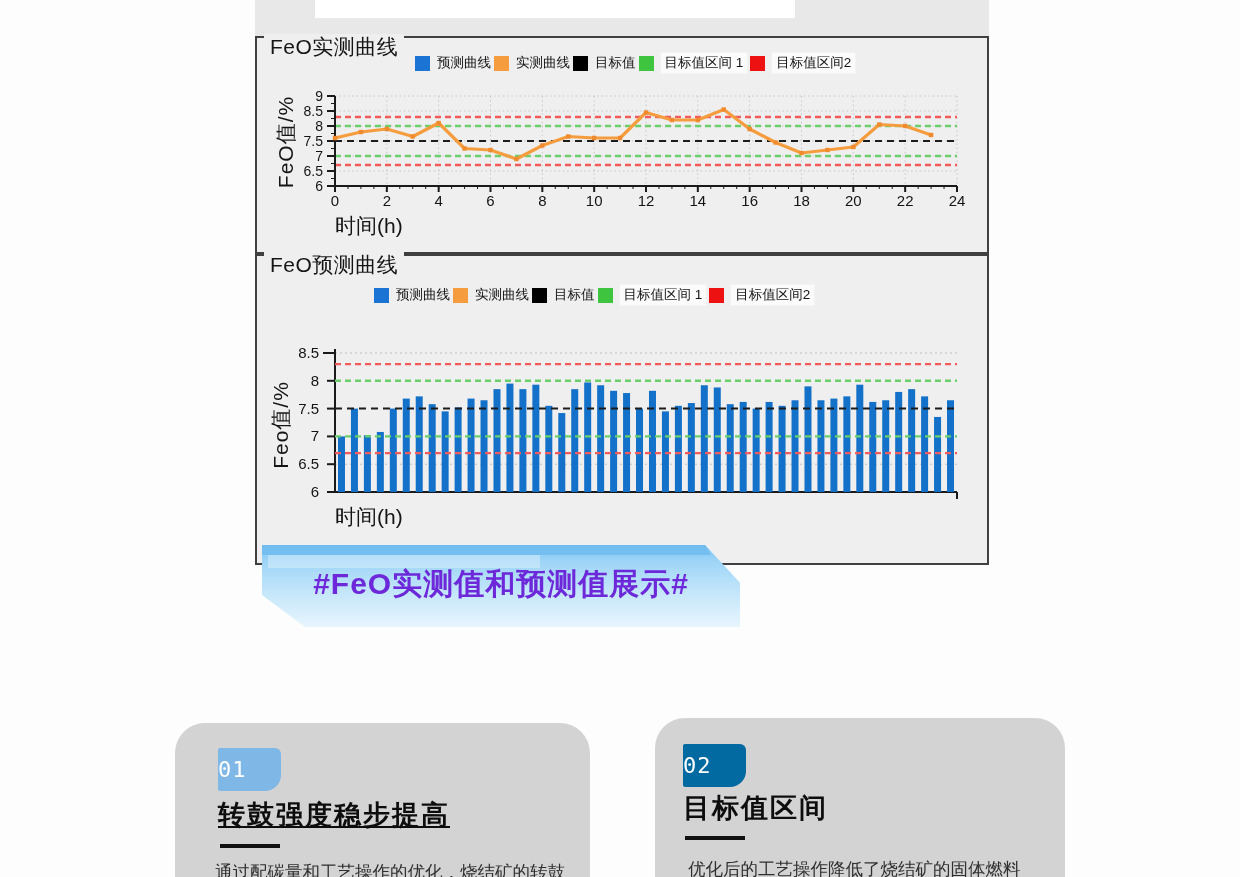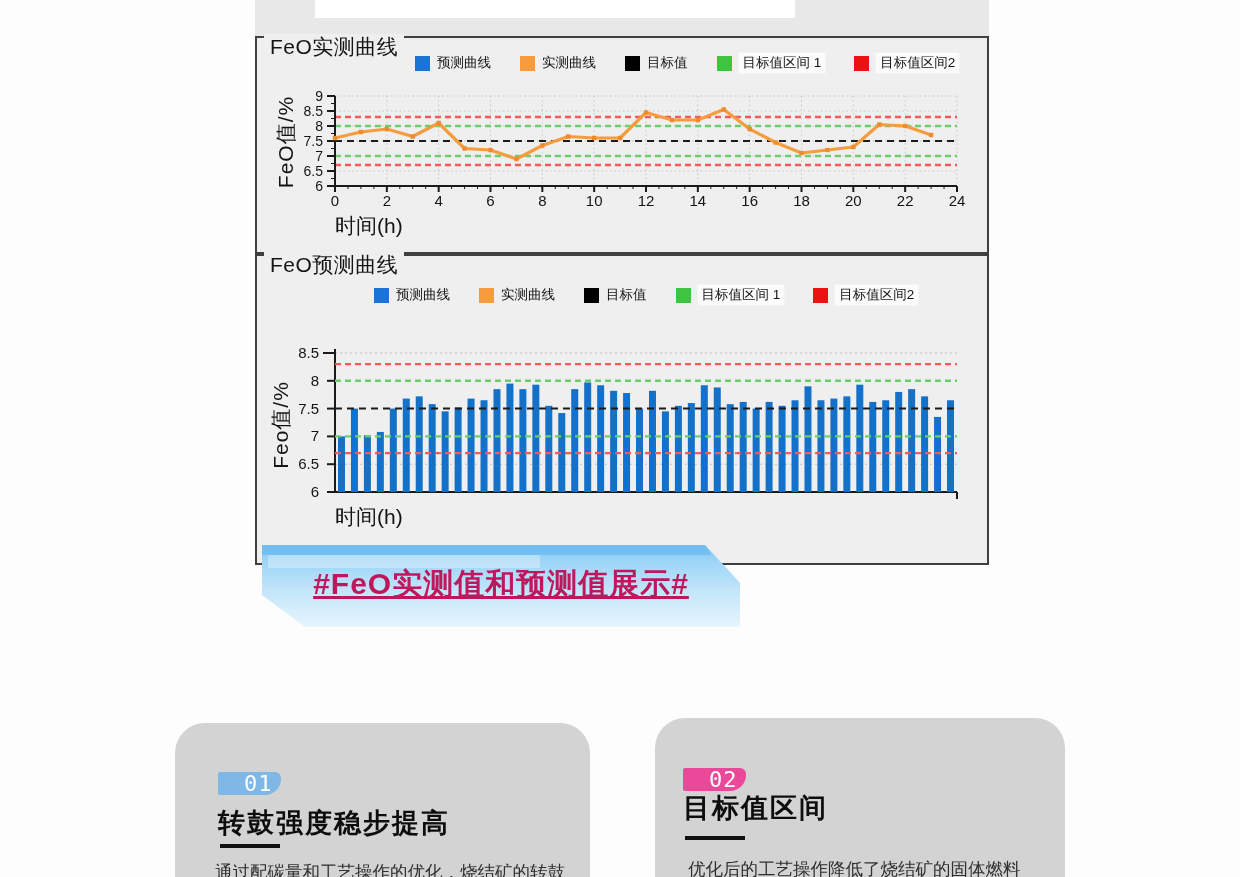--- a/index.html
+++ b/index.html
@@ -15,21 +15,21 @@
   .band-white { left:315px; top:0; width:480px; height:18px; background:#ffffff; }
 
   
   .panel { background:#efefef; border:2px solid #404040; }
   #panel1 { left:255px; top:36px; width:734px; height:218px; }
   #panel2 { left:255px; top:254px; width:734px; height:311px; }
   .panel-title {
     position:absolute; top:-4px; left:7px; background:#efefef;
     padding:0 6px; font-size:21px; letter-spacing:0.5px; color:#151515; line-height:26px;
   }
-  .legend { position:absolute; display:flex; align-items:center; gap:29px; }
+  .legend { position:absolute; display:flex; align-items:center; gap:3px; }
   #legend1 { top:15px; left:158px; }
   #legend2 { top:29px; left:117px; }
   .legend-item { display:flex; align-items:center; gap:7px; }
   .legend-swatch { width:15px; height:15px; display:inline-block; }
   .legend-label { font-size:13.5px; color:#141414; white-space:nowrap; }
   .legend-label.hl { background:#fbfbfb; padding:1px 4px; box-shadow:0 0 0 1px #f3f3f3; }
 
   svg { position:absolute; left:0; top:0; }
   svg text { font-family:"Liberation Sans", sans-serif; fill:#141414; }
 
@@ -50,40 +50,38 @@
     background:linear-gradient(180deg,#7ec6f3 0%, #9ed5f7 20%, #c6e7fa 60%, #e7f5fe 100%);
     clip-path:polygon(0 0, 92.7% 0, 100% 46%, 100% 100%, 9% 100%, 0 61%);
   }
   .banner-strip { position:absolute; left:0; top:0; width:100%; height:10px;
     background:#6cb9ee; opacity:.75;
     clip-path:polygon(0 0, 92.7% 0, 94% 100%, 0 100%); }
   .banner-tab { position:absolute; left:6px; top:10px; width:272px; height:13px;
     background:rgba(255,255,255,0.32); }
   .banner-text {
     position:absolute; inset:0; display:flex; align-items:center; justify-content:center;
-    padding-bottom:4px; font-size:30px; font-weight:bold; color:#be185d; letter-spacing:1px;
+    padding-bottom:4px; font-size:30px; font-weight:bold; color:#6d28d9; letter-spacing:1px;
     white-space:nowrap;
-    text-decoration:underline;
   }
 
   
   .card { background:#d3d3d3; border-radius:30px 30px 0 0; }
   #card1 { left:175px; top:723px; width:415px; height:160px; }
   #card2 { left:655px; top:718px; width:410px; height:165px; }
   .badge {
-    position:absolute; width:63px; height:23px; color:#fff;
+    position:absolute; width:63px; height:43px; color:#fff;
     font-family:"DejaVu Sans Mono", monospace; font-size:22px; letter-spacing:1px;
-    display:flex; align-items:center; padding-left:26px;
+    display:flex; align-items:center; padding-left:0;
     border-radius:2px 6px 16px 2px;
-    margin-top:24px;
   }
   #card1 .badge { left:43px; top:25px; background:#7fb7e7; }
-  #card2 .badge { left:28px; top:26px; background:#ec4899; }
+  #card2 .badge { left:28px; top:26px; background:#0369a1; }
   .card-title { position:absolute; font-size:27px; font-weight:600; color:#0d0d0d; letter-spacing:2px; white-space:nowrap; }
-  #card1 .card-title { left:43px; top:82px; }
+  #card1 .card-title { left:43px; top:74px;text-decoration:underline; }
   #card2 .card-title { left:28px; top:72px; }
   .card-divider { position:absolute; height:3.5px; background:#111; width:60px; }
   #card1 .card-divider { left:45px; top:121px; }
   #card2 .card-divider { left:30px; top:118px; }
   .card-body { position:absolute; font-size:17.5px; color:#2e2e2e; line-height:1.5;
     white-space:pre-wrap; }
   #card1 .card-body { left:40px; top:136px; right:14px; }
   #card2 .card-body { left:28px; top:138px; right:14px; }
 </style>
 </head>

